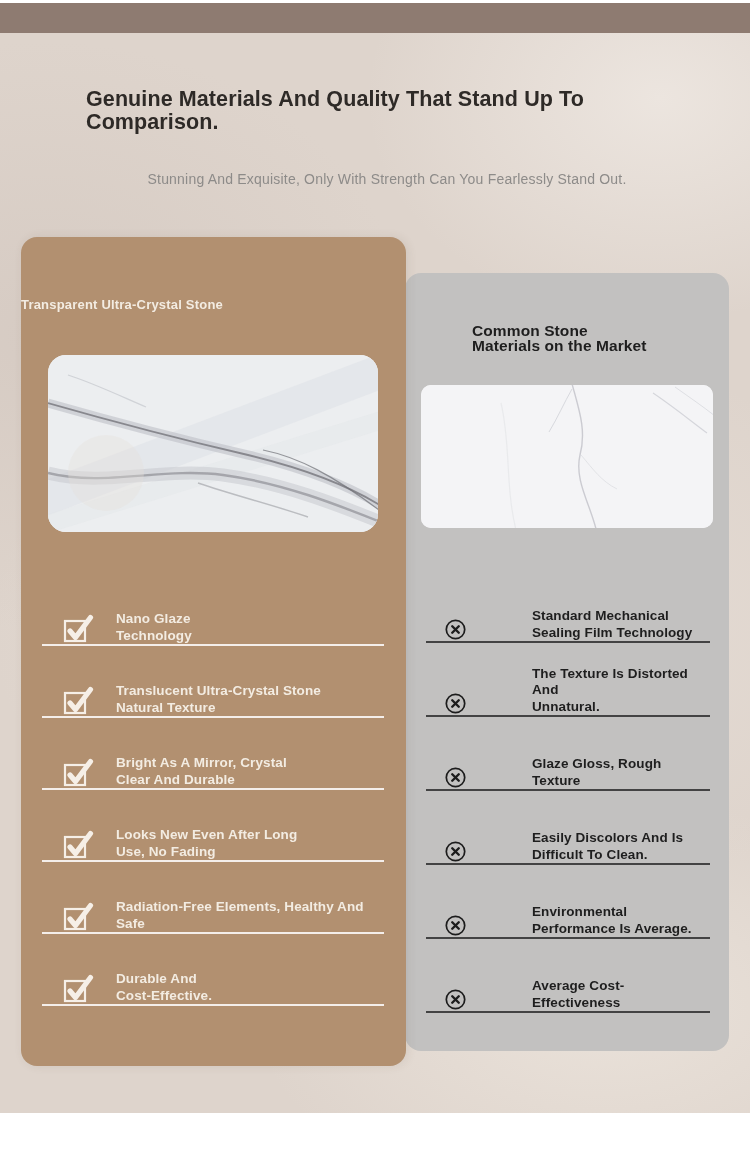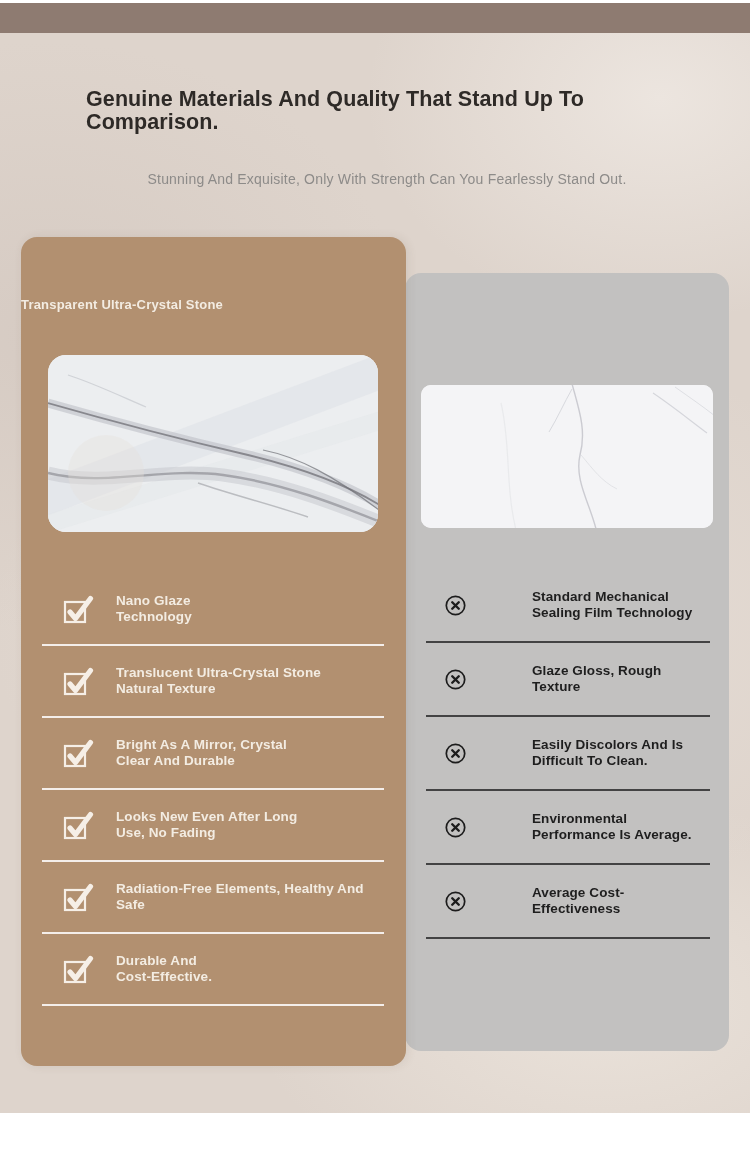--- a/index.html
+++ b/index.html
@@ -47,21 +47,21 @@
     font-size:15.5px;line-height:15px;font-weight:700;color:var(--right-item-text);
     white-space:pre-line;letter-spacing:.1px;
   }
   .marble{position:absolute;overflow:hidden;}
   .marble-left{left:27px;top:118px;width:330px;height:177px;border-radius:18px;background:#eceef0;}
   .marble-right{left:16px;top:112px;width:292px;height:143px;border-radius:10px;background:#f4f4f6;}
   .marble svg{display:block;width:100%;height:100%;}
   ul.compare-list{list-style:none;margin:0;padding:0;position:absolute;}
   .list-left{left:21px;top:337px;width:342px;}
   .list-right{left:21px;top:296px;width:284px;}
-  .compare-list li{display:flex;align-items:center;}
+  .compare-list li{display:flex;align-items:flex-end;}
   .list-left li{height:70px;border-bottom:2px solid var(--left-divider);padding-left:20px;}
   .list-right li{height:72px;border-bottom:2px solid var(--right-divider);padding-left:18px;gap:48px;}
   .item-icon{flex:0 0 auto;display:flex;align-items:center;}
   .list-left .item-icon{margin-right:22px;}
   .list-right .item-icon{margin-right:17px;}
   .item-text{white-space:pre-line;font-size:13.5px;line-height:1.22;letter-spacing:.1px;}
   .list-left .item-text{color:var(--left-item-text);font-weight:600;width:300px;}
   .list-right .item-text{color:var(--right-item-text);font-weight:700;}
   .bottom-white{position:absolute;left:0;top:1113px;width:750px;height:58px;background:#ffffff;z-index:4;}
 </style>
@@ -72,20 +72,22 @@
   <div class="top-bar"></div>
   <div class="beige"></div>
 
   <div class="hero">
     <h1>Genuine Materials And Quality That Stand Up To
 Comparison.</h1>
     <p class="subtitle">Stunning And Exquisite, Only With Strength Can You Fearlessly Stand Out.</p>
   </div>
 
   <aside class="card card-right">
+    <h2 class="right-card-title">Common Stone
+Materials on the Market</h2>
     <div class="marble marble-right">
       <svg viewBox="0 0 292 143" preserveAspectRatio="none">
         <rect x="0" y="0" width="292" height="143" fill="#f4f4f6"></rect>
         <path d="M150,-5 C157,22 166,44 159,70 C153,96 170,120 176,148" fill="none" stroke="#c6c7cd" stroke-width="1.4" opacity="0.9"></path>
         <path d="M151,4 C143,18 137,32 128,47" fill="none" stroke="#d4d5da" stroke-width="1" opacity="0.9"></path>
         <path d="M232,8 C250,20 266,33 286,48" fill="none" stroke="#cfd0d6" stroke-width="1.1" opacity="0.85"></path>
         <path d="M254,2 C268,12 280,20 294,31" fill="none" stroke="#d8d9de" stroke-width="1" opacity="0.8"></path>
         <path d="M160,70 C172,84 180,96 196,104" fill="none" stroke="#dddee2" stroke-width="1" opacity="0.8"></path>
         <path d="M80,18 C90,60 84,100 95,145" fill="none" stroke="#e6e7ea" stroke-width="1.2" opacity="0.8"></path>
       </svg>
@@ -93,20 +95,30 @@
     <ul class="compare-list list-right">
       <li>
         <span class="item-icon">
           <svg width="23" height="23" viewBox="0 0 24 24">
               <circle cx="12" cy="12" r="9.6" fill="none" stroke="#1c1c1c" stroke-width="1.8"></circle>
               <path d="M8.6 8.6 L15.4 15.4 M15.4 8.6 L8.6 15.4" stroke="#1c1c1c" stroke-width="2.5" stroke-linecap="round"></path>
             </svg>
         </span>
         <span class="item-text">Standard Mechanical
 Sealing Film Technology</span>
+      </li>
+      <li>
+        <span class="item-icon">
+          <svg width="23" height="23" viewBox="0 0 24 24">
+              <circle cx="12" cy="12" r="9.6" fill="none" stroke="#1c1c1c" stroke-width="1.8"></circle>
+              <path d="M8.6 8.6 L15.4 15.4 M15.4 8.6 L8.6 15.4" stroke="#1c1c1c" stroke-width="2.5" stroke-linecap="round"></path>
+            </svg>
+        </span>
+        <span class="item-text">The Texture Is Distorted And
+Unnatural.</span>
       </li>
       <li>
         <span class="item-icon">
           <svg width="23" height="23" viewBox="0 0 24 24">
               <circle cx="12" cy="12" r="9.6" fill="none" stroke="#1c1c1c" stroke-width="1.8"></circle>
               <path d="M8.6 8.6 L15.4 15.4 M15.4 8.6 L8.6 15.4" stroke="#1c1c1c" stroke-width="2.5" stroke-linecap="round"></path>
             </svg>
         </span>
         <span class="item-text">Glaze Gloss, Rough Texture</span>
       </li>

